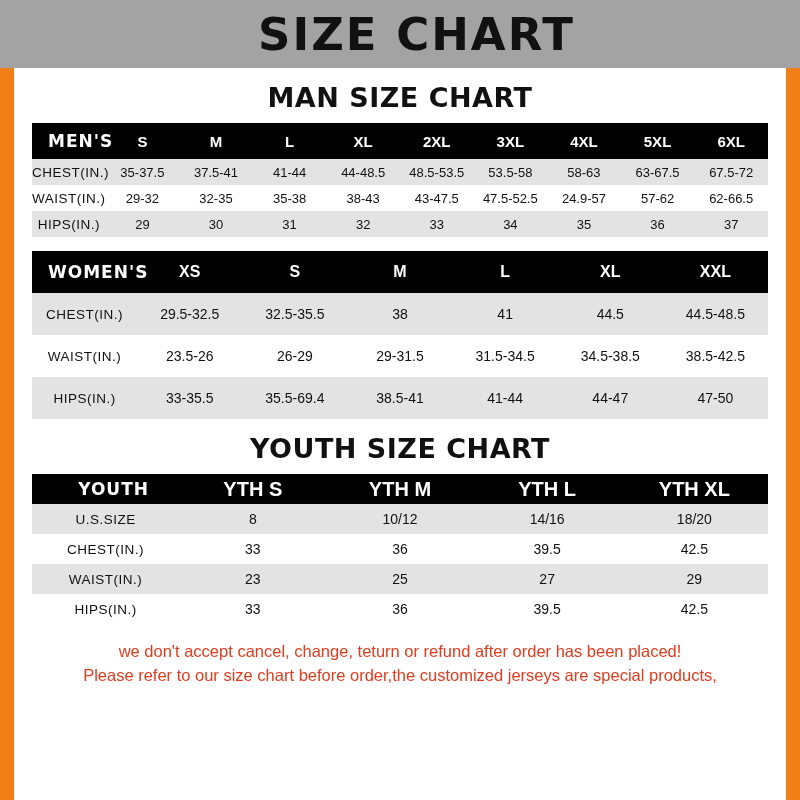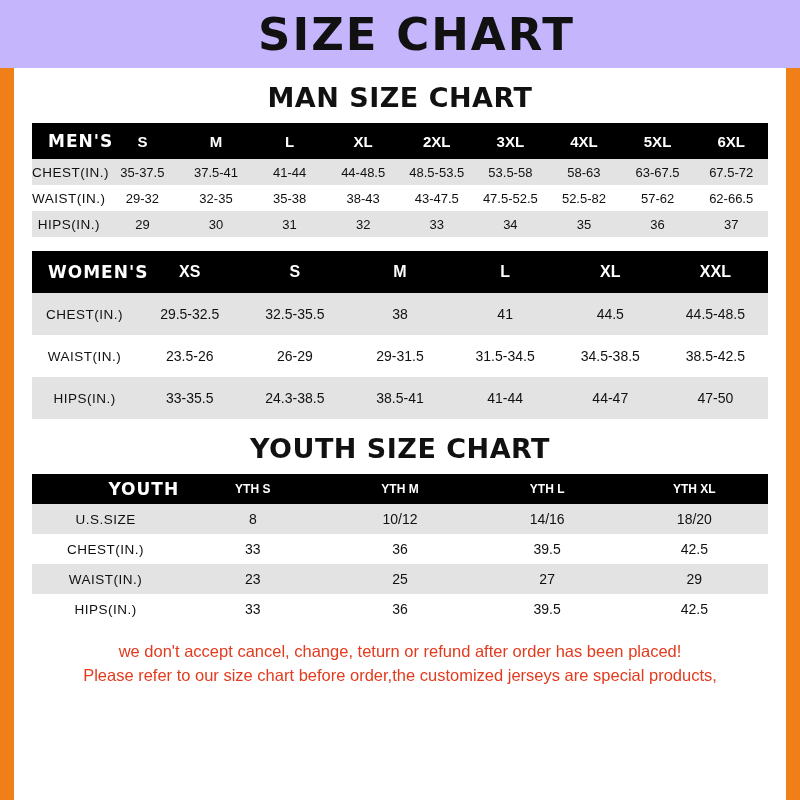--- a/index.html
+++ b/index.html
@@ -17,21 +17,21 @@
   .page {
     position: relative;
     width: 800px;
     height: 800px;
     box-sizing: border-box;
     border-left: 14px solid #f07f18;
     border-right: 14px solid #f07f18;
     background: #ffffff;
   }
   .banner {
-    background: #c4b5fd;
+    background: #a3a3a3;
     height: 68px;
     display: flex;
     align-items: center;
     justify-content: center;
     margin: 0 -14px;
     padding-left: 33px;
   }
   .banner-title {
     font-family: "DejaVu Sans", sans-serif;
     font-weight: bold;
@@ -69,21 +69,21 @@
     font-family: "Liberation Sans", sans-serif;
   }
   table.sizetable thead th {
     background: #000000;
     color: #ffffff;
     height: 36px;
     font-size: 15px;
     font-weight: bold;
   }
   table.sizetable thead th.rowlabel {
-    text-align: right;
+    text-align: center;
     padding-left: 16px;
     font-family: "DejaVu Sans", sans-serif;
     font-size: 17px;
     letter-spacing: 1px;
   }
   table.sizetable tbody tr.odd td {
     background: #e3e3e3;
   }
   table.sizetable tbody tr.even td {
     background: #ffffff;
@@ -93,21 +93,21 @@
     letter-spacing: 0.5px;
   }
   
   .women table.sizetable thead th.rowlabel {
     font-size: 17px;
   }
   .women table.sizetable thead th {
     font-size: 16px;
   }
   .youth table.sizetable thead th {
-    font-size: 12px;
+    font-size: 20px;
   }
   .youth table.sizetable thead th.rowlabel {
     font-size: 17px;
   }
   .women table.sizetable th, .women table.sizetable td {
     height: 42px;
     font-size: 14px;
   }
   .youth table.sizetable th, .youth table.sizetable td {
     height: 30px;
@@ -168,21 +168,21 @@
             <td>67.5-72</td>
           </tr>
           <tr class="even">
             <td class="rowlabel">WAIST(IN.)</td>
             <td>29-32</td>
             <td>32-35</td>
             <td>35-38</td>
             <td>38-43</td>
             <td>43-47.5</td>
             <td>47.5-52.5</td>
-            <td>52.5-82</td>
+            <td>24.9-57</td>
             <td>57-62</td>
             <td>62-66.5</td>
           </tr>
           <tr class="odd">
             <td class="rowlabel">HIPS(IN.)</td>
             <td>29</td>
             <td>30</td>
             <td>31</td>
             <td>32</td>
             <td>33</td>
@@ -223,21 +223,21 @@
             <td>23.5-26</td>
             <td>26-29</td>
             <td>29-31.5</td>
             <td>31.5-34.5</td>
             <td>34.5-38.5</td>
             <td>38.5-42.5</td>
           </tr>
           <tr class="odd">
             <td class="rowlabel">HIPS(IN.)</td>
             <td>33-35.5</td>
-            <td>24.3-38.5</td>
+            <td>35.5-69.4</td>
             <td>38.5-41</td>
             <td>41-44</td>
             <td>44-47</td>
             <td>47-50</td>
           </tr>
         </tbody>
       </table>
     </div>
 
     <div class="section youth">

